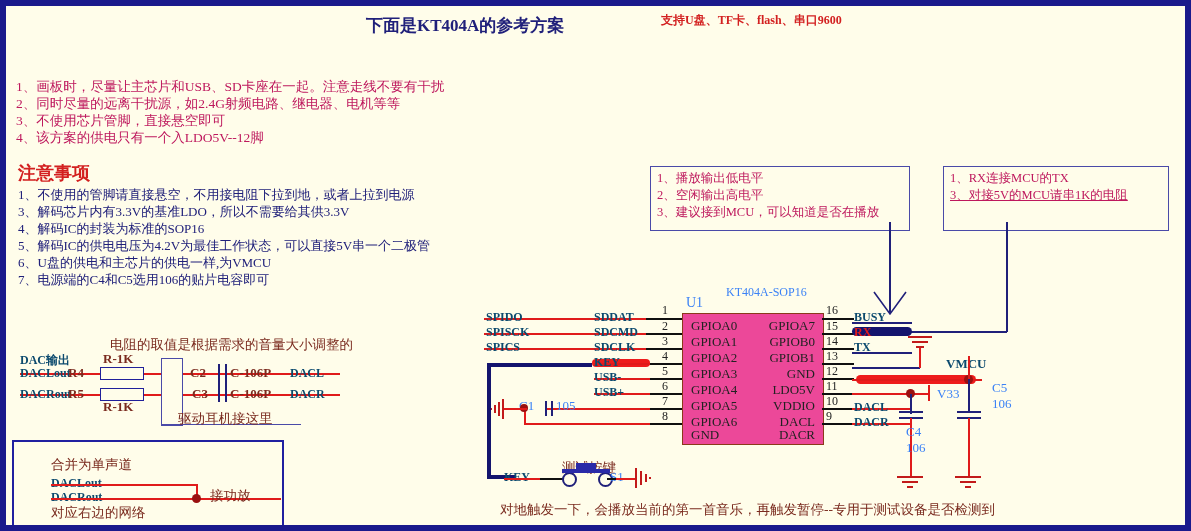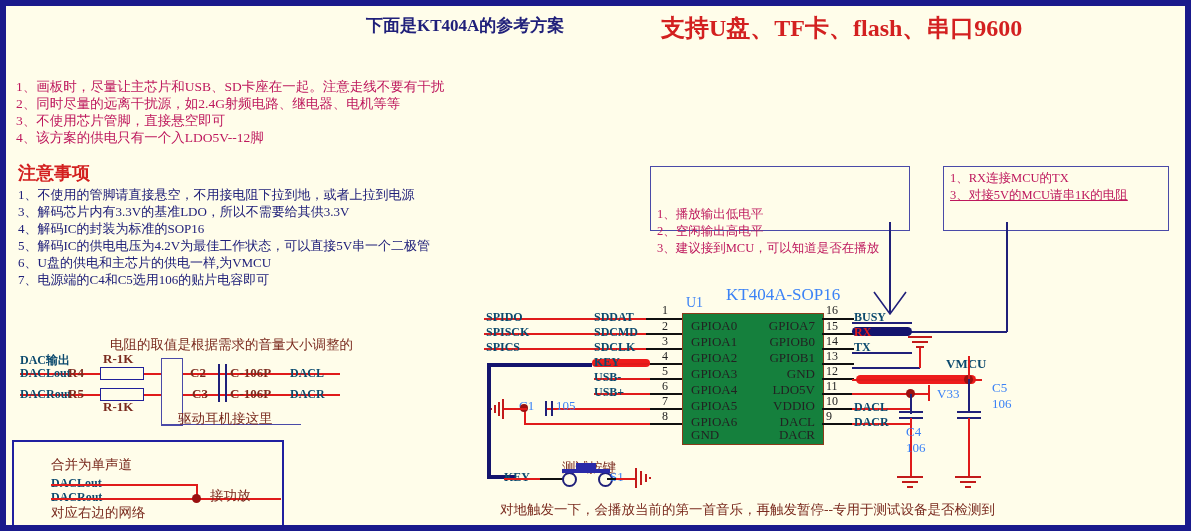--- a/index.html
+++ b/index.html
@@ -16,21 +16,21 @@
   #canvas{
     position:absolute;left:6px;top:6px;width:1179px;height:519px;
     background:#fffdea;
     overflow:hidden;
   }
   .abs{position:absolute;}
   .nosel{white-space:nowrap;}
 
   
   .t-title{color:#20207a;font-weight:bold;font-size:17px;letter-spacing:0px;}
-  .t-title2{color:#d32020;font-weight:bold;font-size:24px;}
+  .t-title2{color:#d32020;font-weight:bold;font-size:12px;}
   .t-note{color:#be185d;font-size:13.5px;line-height:17px;}
   .t-head-red{color:#d32020;font-weight:bold;font-size:18px;}
   .t-blue{color:#20207a;font-size:13px;line-height:17px;}
   .t-redsm{color:#0c4a6e;font-weight:bold;font-size:12px;}
   .t-dark{color:#3b82f6;font-size:13px;}
   .t-brown{color:#7a2a1e;font-size:13.5px;}
   .t-brownb{color:#7a2a1e;font-weight:bold;font-size:13px;}
 
   
   .w-red{background:#e01b1b;}
@@ -44,21 +44,21 @@
 
   .fatblue{background:#14146e;border-radius:6px;}
   .fatred{background:#ee1c1c;border-radius:6px;}
 
   
   .annbox{
     border:1.6px solid #4a4aa8;background:#fffdea;
     padding:3px 6px 4px 6px;
   }
   .chip{
-    background:#15803d;border:1.6px solid #8b3a1a;
+    background:#ec4899;border:1.6px solid #8b3a1a;
   }
   .chip-pin{color:#222;font-size:13px;font-family:"Liberation Serif",serif;}
   .pinnum{color:#222;font-size:12px;}
   .monobox{border:2.4px solid #2020a0;background:#fffdea;}
   .hpbox{border:1.4px solid #4a4aa8;background:#fffdea;}
   .res{border:1.6px solid #20209a;background:#fffdea;}
 </style>
 </head>
 <body>
 
@@ -123,39 +123,39 @@
     <div class="abs t-redsm nosel" style="left:45px;top:470px;">DACLout</div>
     <div class="abs hl w-red" style="left:45px;top:478px;width:146px;"></div>
     <div class="abs t-redsm nosel" style="left:45px;top:484px;">DACRout</div>
     <div class="abs hl w-red" style="left:45px;top:492px;width:230px;"></div>
     <div class="abs vl w-red" style="left:190px;top:478px;height:15px;"></div>
     <div class="abs" style="left:186px;top:488px;width:9px;height:9px;background:#9a1010;border-radius:50%;"></div>
     <div class="abs t-brown nosel" style="left:45px;top:498px;">对应右边的网络</div>
     <div class="abs t-brown nosel" style="left:204px;top:481px;">接功放</div>
 
     <div class="abs annbox" style="left:644px;top:160px;width:246px;height:56px;">
-      <div class="t-note nosel" style="font-size:12.5px;line-height:17px;margin-top:36px;">1、播放输出低电平</div>
+      <div class="t-note nosel" style="font-size:12.5px;line-height:17px;">1、播放输出低电平</div>
       <div class="t-note nosel" style="font-size:12.5px;line-height:17px;">2、空闲输出高电平</div>
       <div class="t-note nosel" style="font-size:12.5px;line-height:17px;">3、建议接到MCU，可以知道是否在播放</div>
     </div>
 
     <div class="abs vl w-blu" style="left:883px;top:216px;height:92px;"></div>
     <svg class="abs" style="left:864px;top:284px;" width="40" height="30">
       <path d="M4 2 L20 24 L36 2" stroke="#20207a" stroke-width="1.6" fill="none"></path>
     </svg>
 
     <div class="abs annbox" style="left:937px;top:160px;width:212px;height:56px;">
       <div class="t-note nosel" style="font-size:12.5px;line-height:17px;">1、RX连接MCU的TX</div>
       <div class="t-note nosel" style="font-size:12.5px;line-height:17px;text-decoration:underline;">3、对接5V的MCU请串1K的电阻</div>
     </div>
     <div class="abs vl w-blu" style="left:1000px;top:216px;height:110px;"></div>
     <div class="abs hl w-blu" style="left:888px;top:325px;width:113px;"></div>
 
     <div class="abs t-dark nosel" style="left:680px;top:289px;font-size:14px;">U1</div>
-    <div class="abs t-dark nosel" style="left:720px;top:279px;font-size:17px;text-align:right;">KT404A-SOP16</div>
+    <div class="abs t-dark nosel" style="left:720px;top:279px;font-size:12px;text-align:right;">KT404A-SOP16</div>
 
     <div class="abs chip" style="left:676px;top:307px;width:140px;height:130px;">
 
       <div class="abs chip-pin nosel" style="left:8px;top:4px;">GPIOA0</div>
       <div class="abs chip-pin nosel" style="left:8px;top:20px;">GPIOA1</div>
       <div class="abs chip-pin nosel" style="left:8px;top:36px;">GPIOA2</div>
       <div class="abs chip-pin nosel" style="left:8px;top:52px;">GPIOA3</div>
       <div class="abs chip-pin nosel" style="left:8px;top:68px;">GPIOA4</div>
       <div class="abs chip-pin nosel" style="left:8px;top:84px;">GPIOA5</div>
       <div class="abs chip-pin nosel" style="left:8px;top:100px;">GPIOA6</div>

